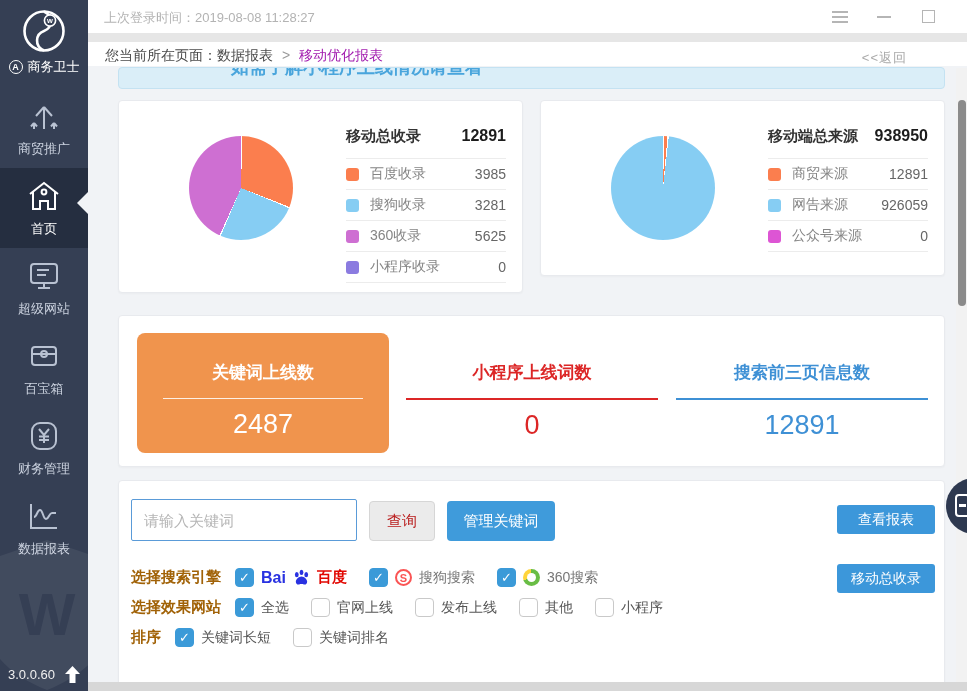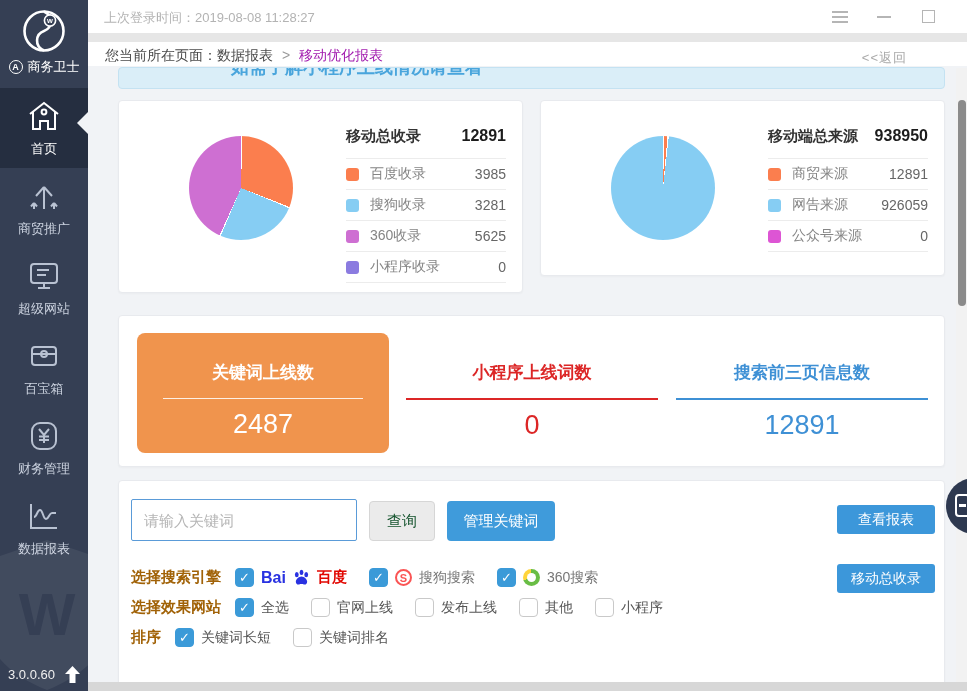--- a/index.html
+++ b/index.html
@@ -70,21 +70,21 @@
   .stat-red { left:287px; color:#dc2626; }
   .stat-red hr { border-top:2px solid #dc2626; }
   .stat-blue { left:557px; color:#3e90d5; }
   .stat-blue hr { border-top:2px solid #3e90d5; }
 
   
   .card-bottom { left:30px; top:414px; width:827px; height:290px; }
   .kw-input { position:absolute; left:12px; top:18px; width:226px; height:42px; border:1px solid #5a9bd8; border-radius:2px; padding:0 12px; font-size:15px; color:#333; outline:none; font-family:inherit; }
   .kw-input::placeholder { color:#b5b5b5; }
   .btn { display:flex; align-items:center; justify-content:center; cursor:pointer; font-family:inherit; }
-  .btn-query { position:absolute; left:250px; top:20px; width:66px; height:40px; background:#ebebeb; border:1px solid #d6d6d6; border-radius:4px; font-size:15px; color:#14532d; }
+  .btn-query { position:absolute; left:250px; top:20px; width:66px; height:40px; background:#ebebeb; border:1px solid #d6d6d6; border-radius:4px; font-size:15px; color:#b91c1c; }
   .btn-manage { position:absolute; left:328px; top:20px; width:108px; height:40px; background:#3f9bdb; border:none; border-radius:4px; font-size:15px; color:#fff; }
   .btn-view { position:absolute; left:718px; top:24px; width:98px; height:29px; background:#3c97da; border:none; border-radius:3px; font-size:14px; color:#fff; }
   .btn-download { position:absolute; left:718px; top:83px; width:98px; height:29px; background:#3c97da; border:none; border-radius:3px; font-size:14px; color:#fff; }
 
   .frow { position:absolute; left:12px; display:flex; align-items:center; }
   .frow-engines { top:87px; }
   .frow-sites { top:117px; }
   .frow-sort { top:147px; }
   .flabel { font-size:15px; color:#a16207; font-weight:600; margin-right:14px; }
   .cb { width:19px; height:19px; border-radius:4px; border:1px solid #c9c9c9; background:#fff; position:relative; cursor:pointer; flex:none; }
@@ -120,36 +120,36 @@
         <circle cx="29" cy="12.5" r="5.6" fill="#353f54" stroke="#fff" stroke-width="1.6"></circle>
         <text x="29" y="15.4" font-size="7.5" fill="#fff" text-anchor="middle" font-weight="bold">w</text>
       </svg>
       <div class="app-name">
         <span class="circle-a">A</span>
         <span>商务卫士</span>
       </div>
     </div>
 
     <nav class="side-nav">
+      <div class="side-item">
+        <svg width="36" height="34" viewBox="0 0 36 34" fill="none" stroke="#b9c2d2" stroke-width="2">
+          <path d="M18 30 V8 M18 8 L10 17 M18 8 L26 17"></path>
+            <path d="M8 30 V24 M8 24 L5 27.5 M8 24 L11 27.5"></path>
+            <path d="M28 30 V24 M28 24 L25 27.5 M28 24 L31 27.5"></path>
+        </svg>
+        <span class="lbl">商贸推广</span>
+      </div>
       <div class="side-item active">
         <svg width="36" height="34" viewBox="0 0 36 34" fill="none" stroke="#fff" stroke-width="2">
           <path d="M4 15 L18 4 L32 15"></path>
             <path d="M7 13 V30 H14 V22 H22 V30 H29 V13"></path>
             <circle cx="18" cy="13" r="2.4"></circle>
         </svg>
         <span class="lbl">首页</span>
         <span class="notch"></span>
-      </div>
-      <div class="side-item">
-        <svg width="36" height="34" viewBox="0 0 36 34" fill="none" stroke="#b9c2d2" stroke-width="2">
-          <path d="M18 30 V8 M18 8 L10 17 M18 8 L26 17"></path>
-            <path d="M8 30 V24 M8 24 L5 27.5 M8 24 L11 27.5"></path>
-            <path d="M28 30 V24 M28 24 L25 27.5 M28 24 L31 27.5"></path>
-        </svg>
-        <span class="lbl">商贸推广</span>
       </div>
       <div class="side-item">
         <svg width="36" height="34" viewBox="0 0 36 34" fill="none" stroke="#b9c2d2" stroke-width="2">
           <rect x="5" y="5" width="26" height="19" rx="3"></rect>
             <path d="M11 11 H23 M11 16 H20"></path>
             <path d="M18 24 V29 M12 29 H24"></path>
         </svg>
         <span class="lbl">超级网站</span>
       </div>
       <div class="side-item">

